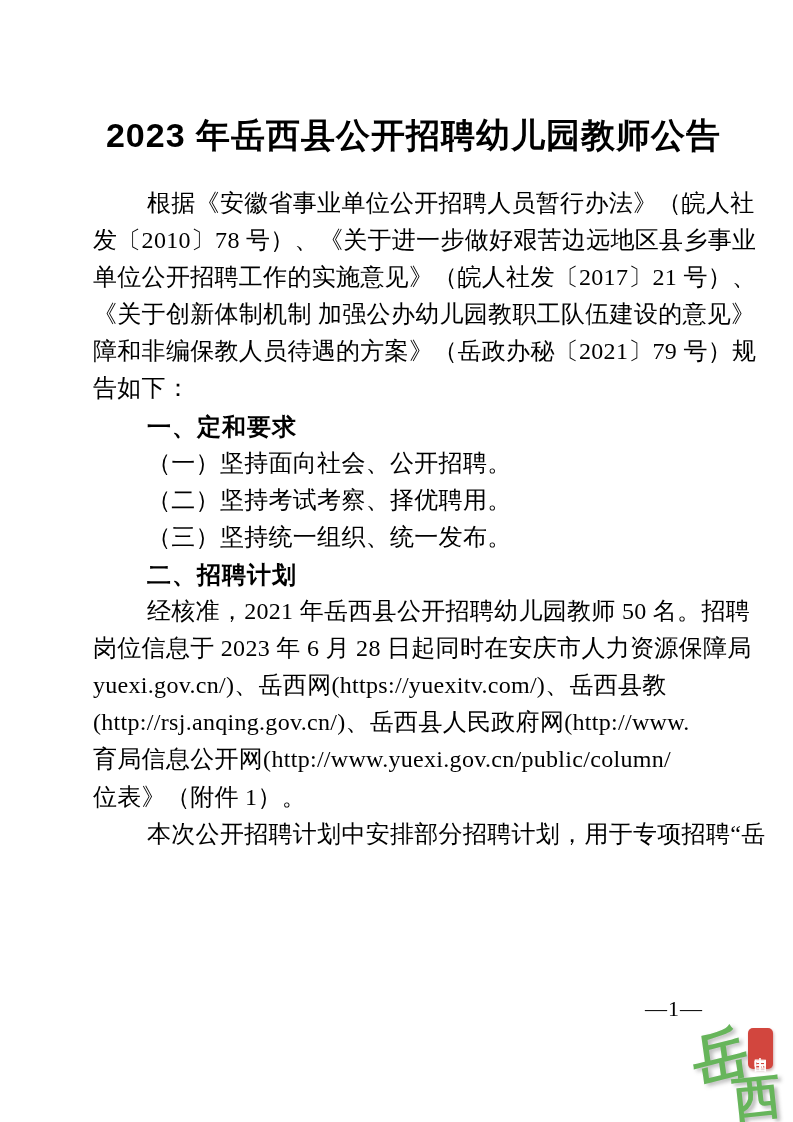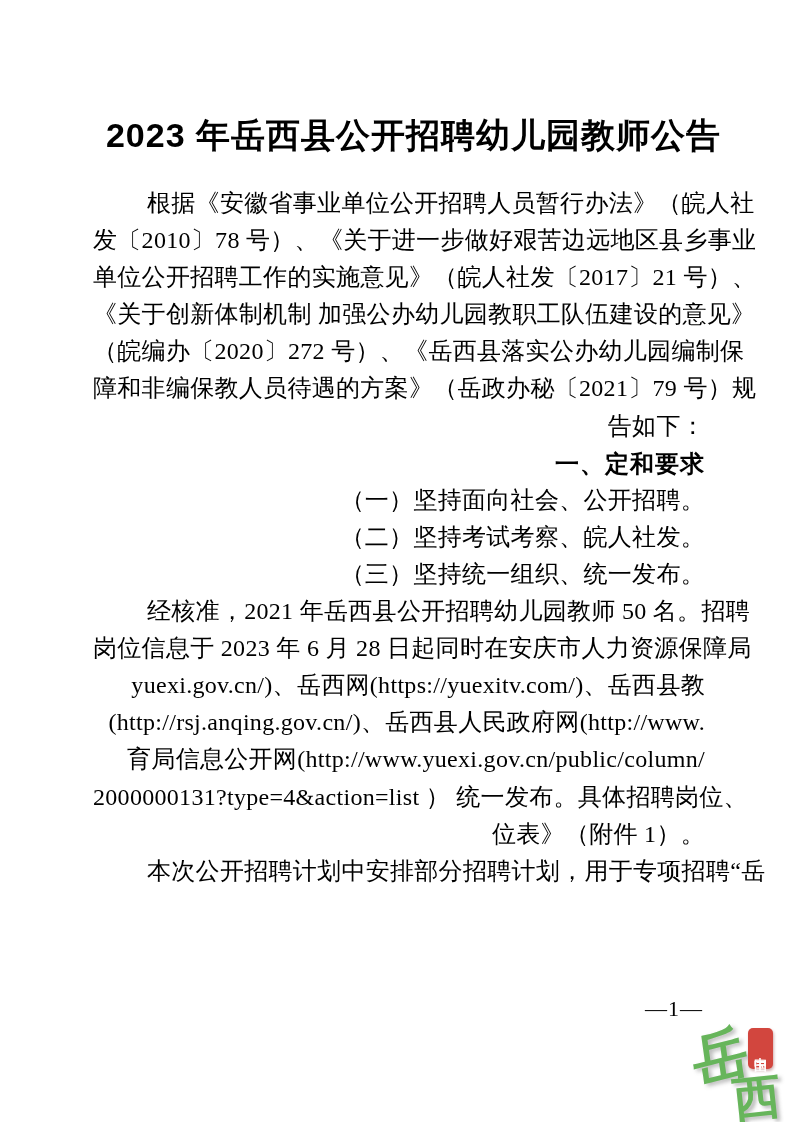--- a/index.html
+++ b/index.html
@@ -23,21 +23,20 @@
     font-weight: bold;
     font-size: 34px;
     line-height: 44px;
     letter-spacing: 1px;
   }
   .doc-body {
     position: absolute;
     top: 185px;
     left: 93px;
     width: 612px;
-    text-align: right;
   }
   .line {
     height: 37.1px;
     line-height: 37.1px;
     font-size: 24px;
     white-space: nowrap;
     letter-spacing: 0.3px;
   }
   .line.indent { text-indent: 54px; }
   .line.heading {
@@ -109,33 +108,32 @@
 <body>
 
 <div class="page">
   <h1 class="doc-title">2023 年岳西县公开招聘幼儿园教师公告</h1>
 
   <div class="doc-body" id="doc-body">
       <div class="line indent">根据《安徽省事业单位公开招聘人员暂行办法》（皖人社</div>
       <div class="line">发〔2010〕78 号）、《关于进一步做好艰苦边远地区县乡事业</div>
       <div class="line">单位公开招聘工作的实施意见》（皖人社发〔2017〕21 号）、</div>
       <div class="line">《关于创新体制机制 加强公办幼儿园教职工队伍建设的意见》</div>
-      <div class="line">（皖编办〔2020〕272 号）、《岳西县落实公办幼儿园编制保</div>
       <div class="line">障和非编保教人员待遇的方案》（岳政办秘〔2021〕79 号）规</div>
       <div class="line">告如下：</div>
       <div class="line indent heading">一、定和要求</div>
       <div class="line indent">（一）坚持面向社会、公开招聘。</div>
-      <div class="line indent">（二）坚持考试考察、皖人社发。</div>
+      <div class="line indent">（二）坚持考试考察、择优聘用。</div>
       <div class="line indent">（三）坚持统一组织、统一发布。</div>
+      <div class="line indent heading">二、招聘计划</div>
       <div class="line indent">经核准，2021 年岳西县公开招聘幼儿园教师 50 名。招聘</div>
       <div class="line">岗位信息于 2023 年 6 月 28 日起同时在安庆市人力资源保障局</div>
       <div class="line">yuexi.gov.cn/)、岳西网(https://yuexitv.com/)、岳西县教</div>
       <div class="line">(http://rsj.anqing.gov.cn/)、岳西县人民政府网(http://www.</div>
       <div class="line">育局信息公开网(http://www.yuexi.gov.cn/public/column/</div>
-      <div class="line">2000000131?type=4&amp;action=list ） 统一发布。具体招聘岗位、</div>
       <div class="line">位表》（附件 1）。</div>
       <div class="line indent">本次公开招聘计划中安排部分招聘计划，用于专项招聘“岳</div>
     </div>
 
   <div class="page-number">—1—</div>
 
   <div class="logo">
     <span class="logo-yue" style="color: rgb(103, 181, 91);">岳</span>
     <span class="logo-xi" style="color: rgb(103, 181, 91);">西</span>
     <span class="logo-seal" style="background: rgb(210, 70, 62);">

